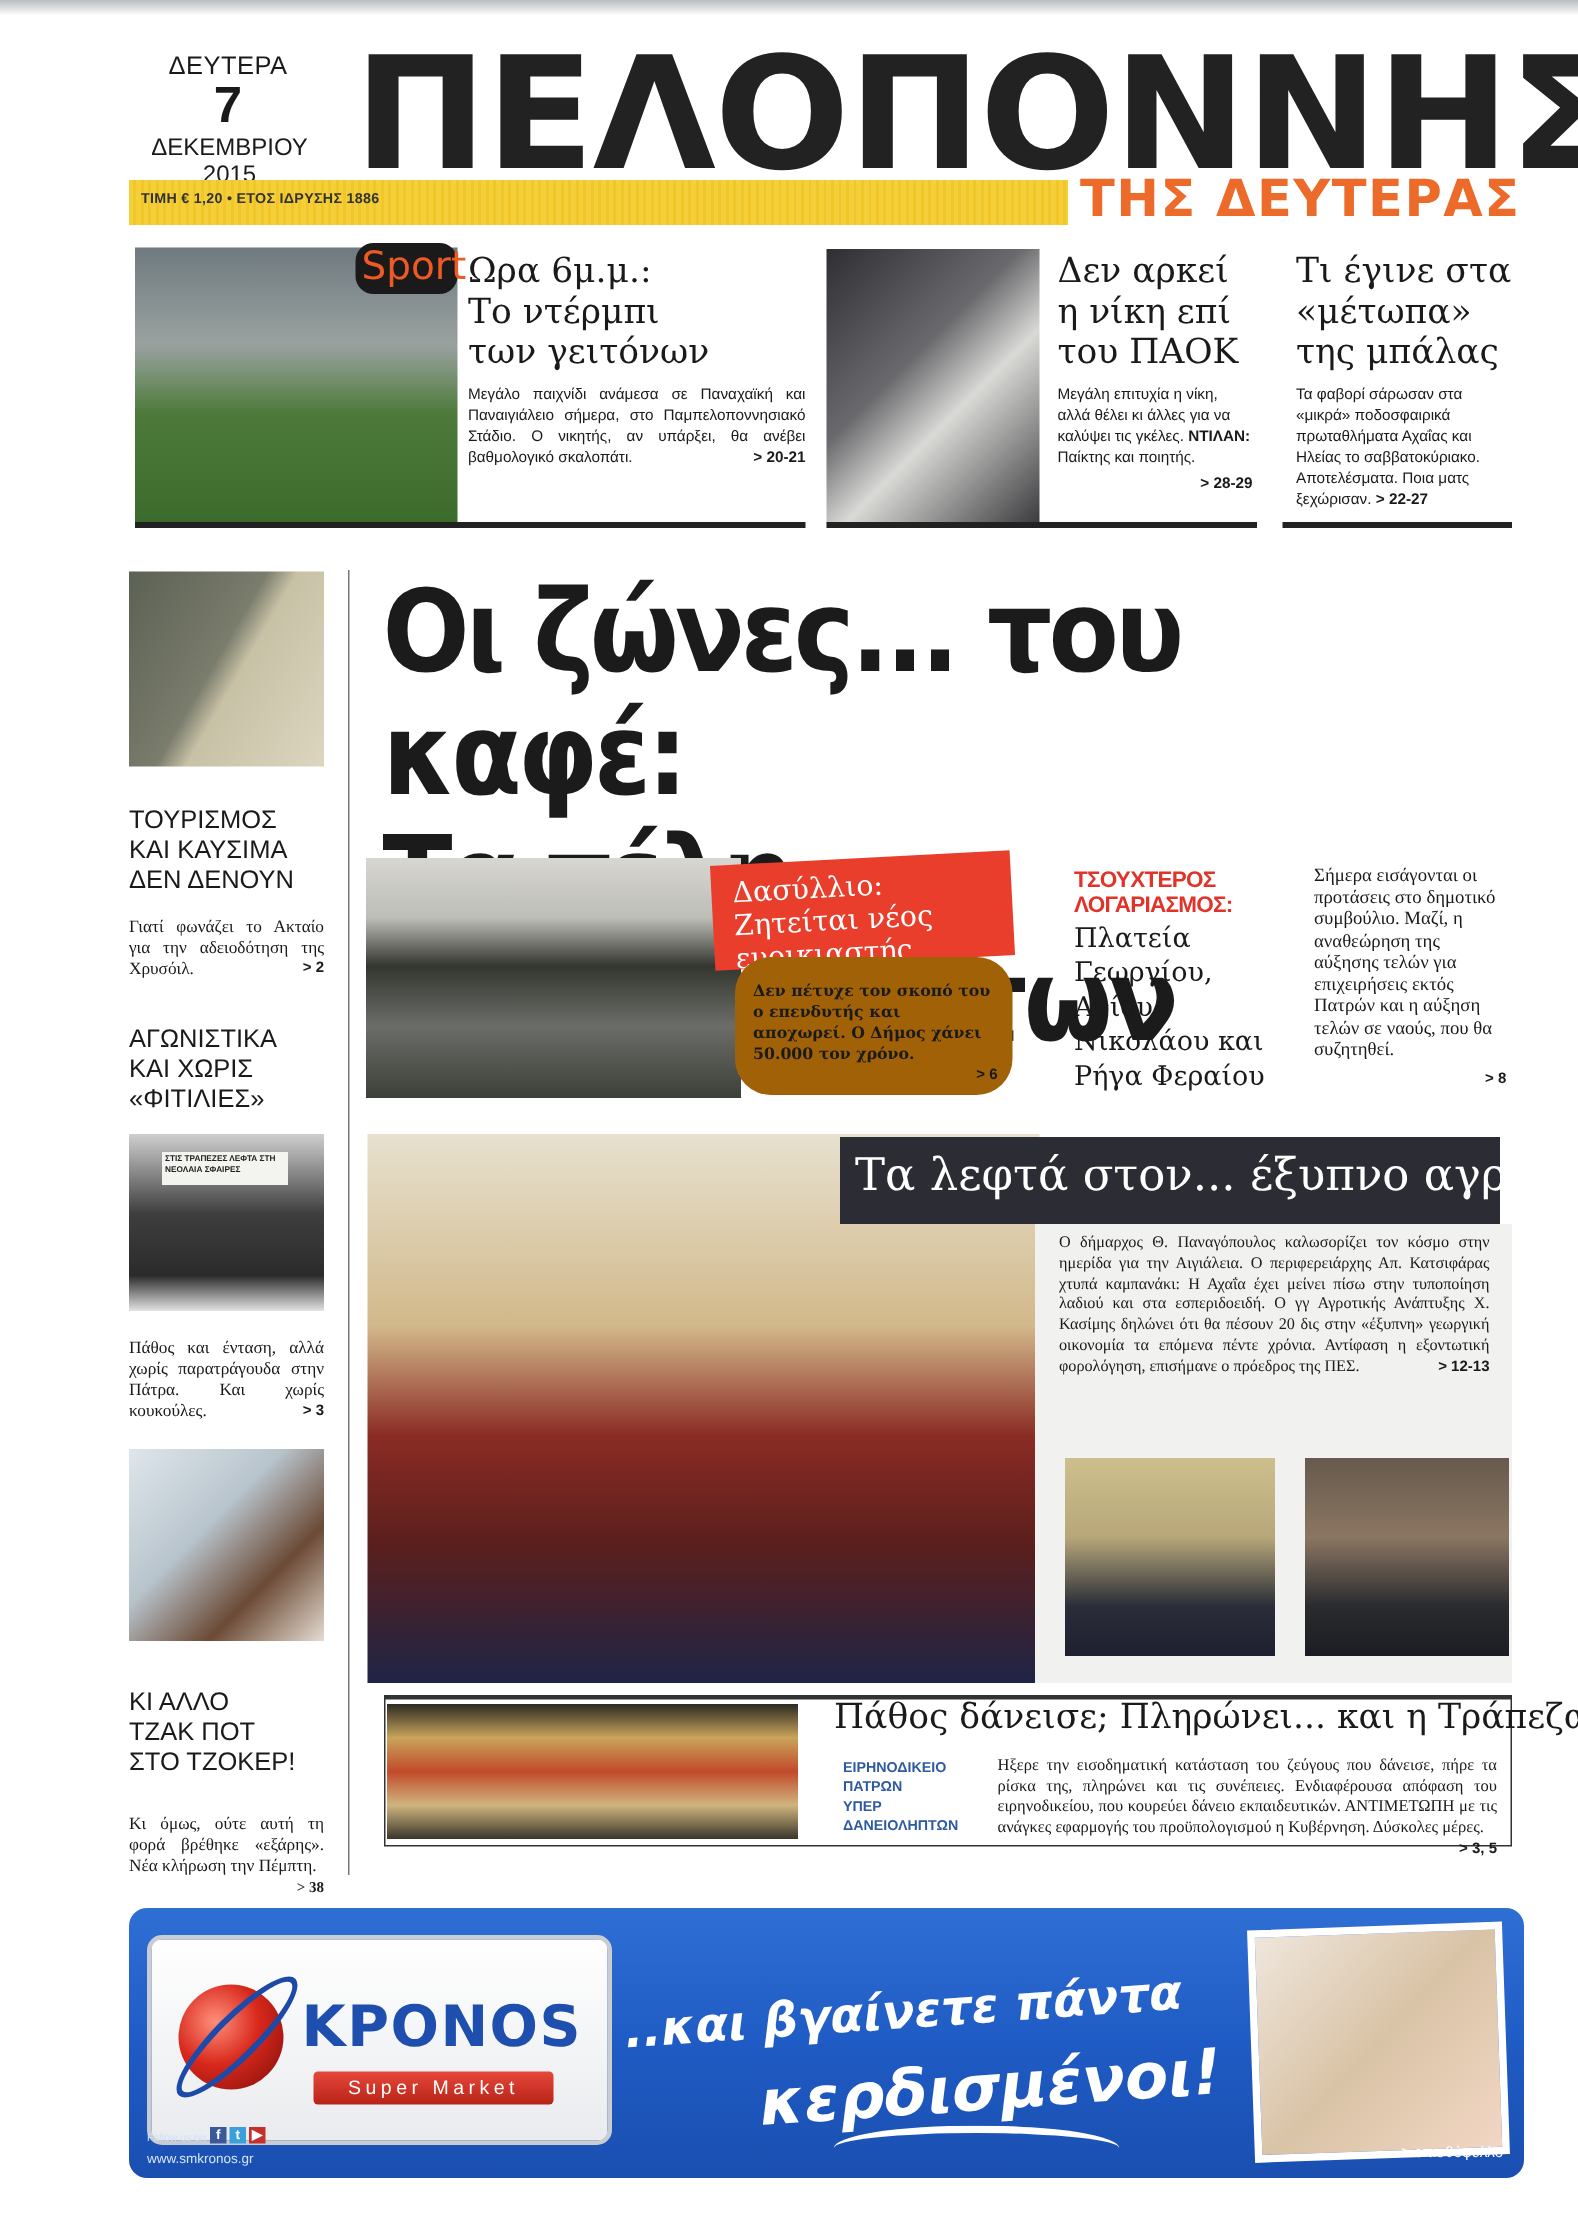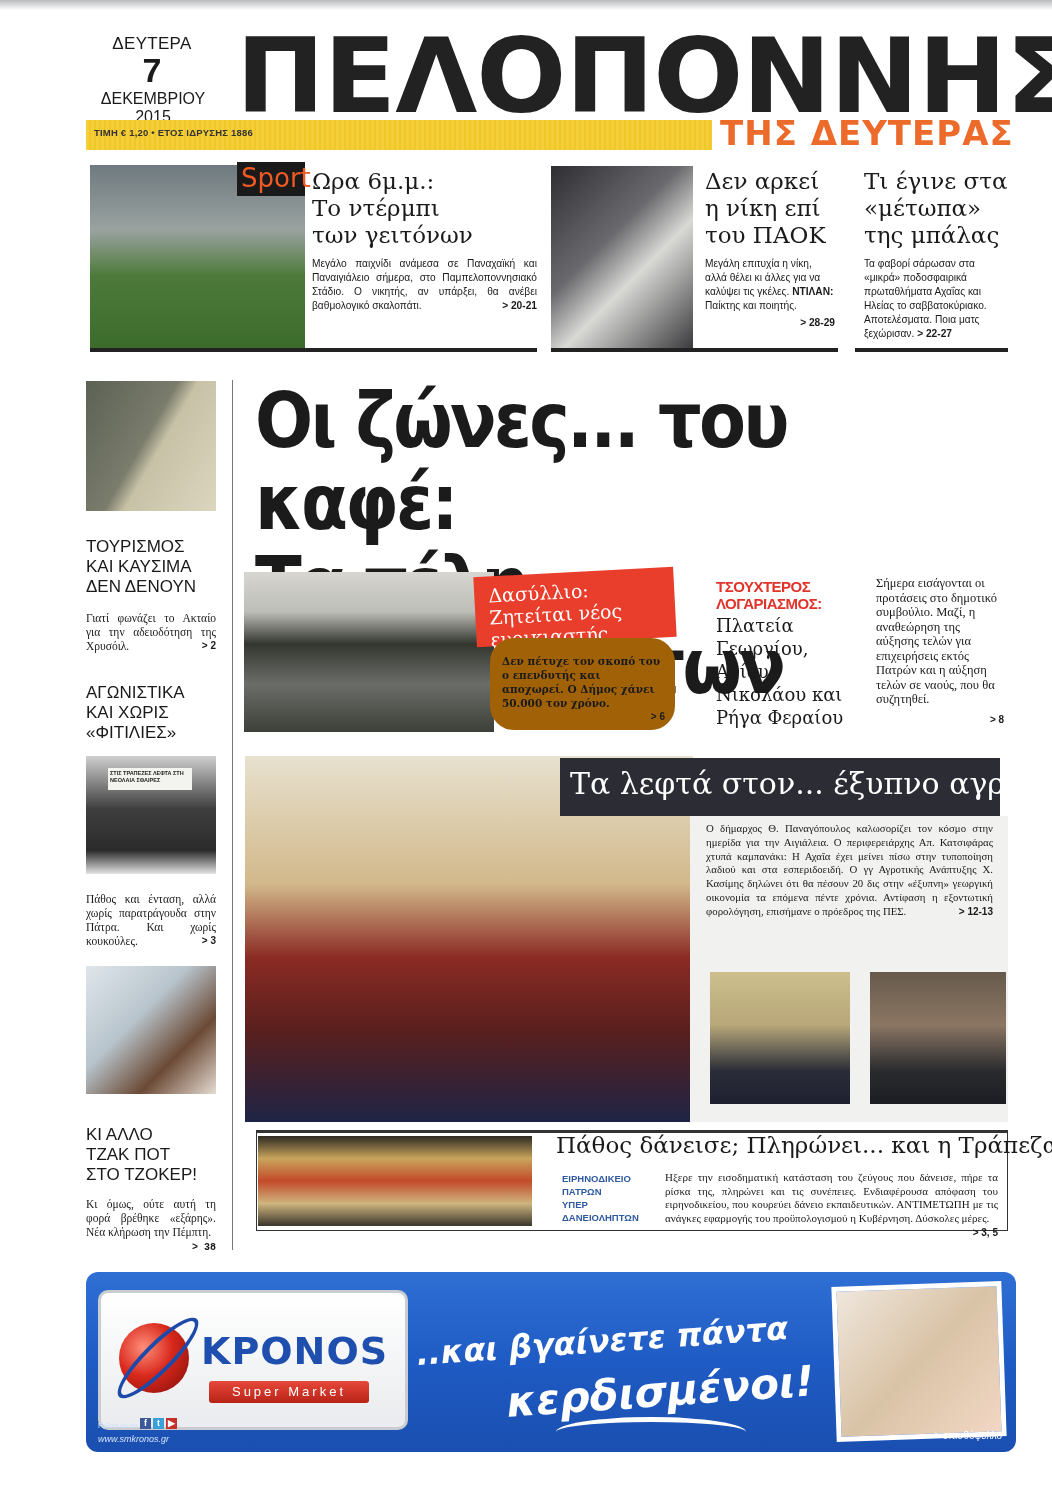--- a/index.html
+++ b/index.html
@@ -25,21 +25,21 @@
   .ph-aerial { background: linear-gradient(120deg, #5b6154 0%, #7a7c6c 45%, #c7c1a6 55%, #dcd6c0 100%); }
   .ph-demo { background: linear-gradient(180deg, #cfcfcf 0%, #3e3e3e 45%, #2b2b2b 80%, #e3e3e3 100%); }
   .ph-lotto { background: linear-gradient(135deg, #dfe6ec 0%, #b8c4cc 40%, #6b4a35 70%, #e5dcd2 100%); }
   .ph-cafe { background: linear-gradient(180deg, #d7d6d1 0%, #bdbdb8 25%, #33352f 45%, #6b6e68 70%, #3d3f39 100%); }
   .ph-hall { background: linear-gradient(180deg, #e7e1cf 0%, #d2b88a 35%, #8b2b24 55%, #5a1f1d 75%, #1e2446 100%); }
   .ph-man1 { background: linear-gradient(180deg, #cdbf8d 0%, #b7a779 40%, #2a2d38 75%, #1e2030 100%); }
   .ph-man2 { background: linear-gradient(180deg, #675a4c 0%, #8b7663 40%, #2a2b2f 75%, #1c1d22 100%); }
   .ph-court { background: linear-gradient(180deg, #2c2a22 0%, #c9a45c 25%, #c24a2a 50%, #cfb57e 75%, #3a362c 100%); }
   .ph-ad { background: linear-gradient(135deg, #efe6dc 0%, #d9c3a6 50%, #f2d7c4 100%); }
 
-  .sport-tag { left: 237px; top: 162px; width: 68px; height: 34px; background: #1a1a1a; }
+  .sport-tag { left: 237px; top: 162px; width: 68px; height: 34px; background: #1a1a1a; border-radius: 12px; }
   .sport-tag span { position: absolute; left: 4px; top: 1px; color: #ee5a24; font-size: 26px; font-family: "DejaVu Sans", sans-serif; }
 
   .kicker-head { font-family: "DejaVu Serif", serif; font-size: 23px; line-height: 27px; color: #1a1a1a; }
   .small-sans { font-family: "Liberation Sans", sans-serif; font-size: 10.2px; line-height: 14px; }
   .ref { font-weight: bold; float: right; }
   .rule-thick { position: absolute; height: 4px; background: #222; }
   .vrule { position: absolute; width: 1px; background: #777; }
 
   
   .lc-head { font-family: "Liberation Sans", sans-serif; font-weight: normal; font-size: 17px; line-height: 20px; color: #1a1a1a; }
@@ -76,21 +76,21 @@
   .ad-ring { position: absolute; left: 2px; top: 50px; width: 110px; height: 30px; border: 4px solid #1d4aa8; border-radius: 50%; transform: rotate(-45deg); }
   .ad-brand { position: absolute; left: 100px; top: 36px; color: #1f4fae; font-size: 38px; font-weight: bold; font-family: "DejaVu Sans", sans-serif; letter-spacing: 1px; }
   .ad-sm { position: absolute; left: 108px; top: 88px; width: 160px; height: 22px; background: linear-gradient(#e6483a, #b82317); border-radius: 3px; color: #fff; font-size: 13px; text-align: center; line-height: 22px; letter-spacing: 3px; }
   .ad-slogan1 { position: absolute; left: 330px; top: 50px; color: #fff; font-family: "DejaVu Sans", sans-serif; font-style: italic; font-weight: bold; font-size: 32px; transform: rotate(-4deg); white-space: nowrap; }
   .ad-slogan2 { position: absolute; left: 420px; top: 95px; color: #fff; font-family: "DejaVu Sans", sans-serif; font-style: italic; font-weight: bold; font-size: 42px; transform: rotate(-4deg); white-space: nowrap; }
   .ad-swoosh { position: absolute; left: 470px; top: 145px; width: 190px; height: 30px; border-top: 5px solid #fff; border-radius: 50% 50% 0 0; }
   .ad-photo { position: absolute; left: 748px; top: 12px; width: 170px; height: 155px; border: 5px solid #fff; transform: rotate(-2deg); }
   .ad-follow { position: absolute; left: 12px; top: 150px; color: #cfe0ff; font-size: 7px; }
   .ad-social { position: absolute; left: 54px; top: 146px; display: flex; gap: 2px; }
   .ad-social span { width: 11px; height: 11px; font-size: 9px; line-height: 11px; text-align: center; color: #fff; font-weight: bold; }
-  .ad-url { position: absolute; left: 12px; top: 162px; color: #d6e4ff; font-size: 9px; font-style: italic; }
+  .ad-url { position: absolute; left: 12px; top: 162px; color: #d6e4ff; font-size: 9px; }
   .ad-leaflet { position: absolute; right: 14px; top: 158px; color: #fff; font-size: 10px; }
 </style>
 </head>
 <body>
 
 <div class="abs topshade"></div>
 
 <div class="abs date-day">ΔΕΥΤΕΡΑ</div>
 <div class="abs date-num">7</div>
 <div class="abs date-month">ΔΕΚΕΜΒΡΙΟΥ 2015</div>
@@ -177,23 +177,23 @@
   </div>
 </div>
 
 <div class="photo ph-lotto" style="left:86px;top:966px;width:130px;height:128px;"></div>
 <div class="abs" style="left:86px;top:1125px;width:130px;">
   <div class="lc-head">
     <div>ΚΙ ΑΛΛΟ</div>
     <div>ΤΖΑΚ ΠΟΤ</div>
     <div>ΣΤΟ ΤΖΟΚΕΡ!</div>
   </div>
-  <div class="lc-body" style="margin-top:12px;">
+  <div class="lc-body" style="margin-top:24px;">
     <span>Κι όμως, ούτε αυτή τη φορά βρέθηκε «εξάρης». Νέα κλήρωση την Πέμπτη.</span>
-    <div style="text-align:right;"><b style="font-family:Liberation Mono, monospace;font-size:10px;">&gt; 38</b></div>
+    <div style="text-align:right;"><b style="font-family:Liberation Serif, serif;font-size:10px;">&gt; 38</b></div>
   </div>
 </div>
 
 <div class="abs main-head">
   <div>Οι ζώνες... του καφέ:</div>
   <div>Τα τέλη κοινοχρήστων</div>
 </div>
 
 <div class="photo ph-cafe" style="left:244px;top:572px;width:250px;height:160px;"></div>
 <div class="abs red-box">

